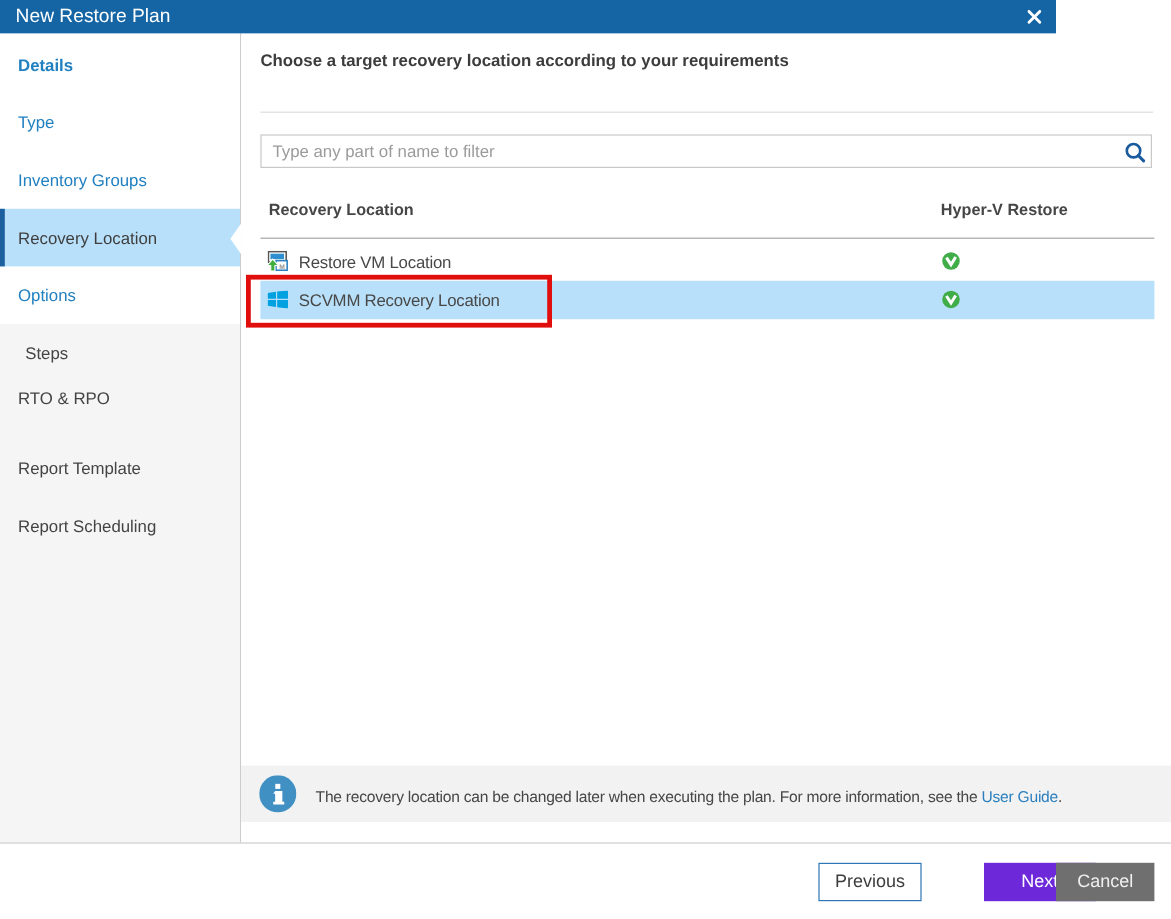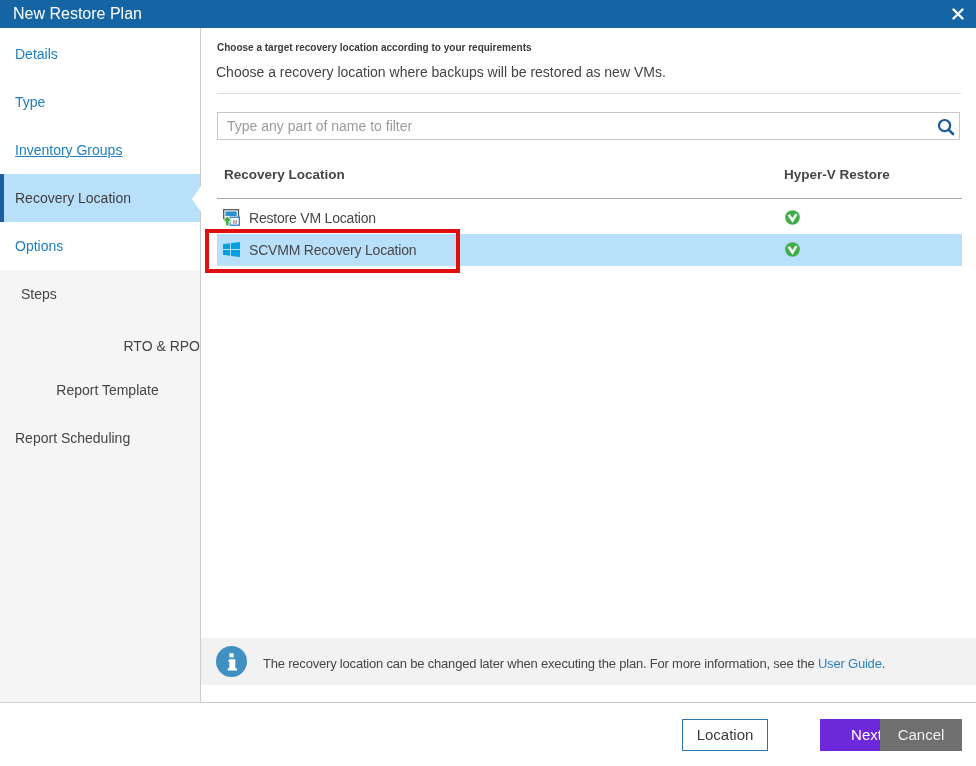--- a/index.html
+++ b/index.html
@@ -1,31 +1,31 @@
 <!DOCTYPE html>
 <html><head>
 <meta charset="utf-8">
 <style>
 * { margin:0; padding:0; box-sizing:border-box; }
 html,body { width:976px; height:766px; background:#fff; font-family:"Liberation Sans", sans-serif; position:relative; overflow:hidden; }
-.titlebar { position:absolute; left:0; top:0; width:976px; height:28px; background:#1565a5; }
+.titlebar { position:absolute; left:0; top:0; width:880px; height:28px; background:#1565a5; }
 .titlebar .t { position:absolute; left:13px; top:0; line-height:28px; color:#fff; font-size:16px; font-weight:400; }
 .titlebar svg.x { position:absolute; right:12px; top:8px; }
 
 .sidebar { position:absolute; left:0; top:28px; width:200px; height:674px; background:#fff; }
 .sidegray { position:absolute; left:0; top:242px; width:200px; height:432px; background:#f5f5f5; }
 .vline { position:absolute; left:200px; top:28px; width:1px; height:674px; background:#cccccc; }
 .item { position:absolute; left:0; width:200px; height:48px; line-height:48px; padding-left:15px; font-size:14px; color:#444444; }
 .item.link { color:#2180c0; }
 .item.sel { background:#b9e0fa; color:#3e3e3e; }
 .item.sel .accent { position:absolute; left:0; top:0; width:4px; height:48px; background:#1c5f9e; }
 .notch { position:absolute; left:192px; top:186px; width:0; height:0; border-top:13px solid transparent; border-bottom:13px solid transparent; border-right:9px solid #ffffff; z-index:5; }
 
 .content { position:absolute; left:201px; top:28px; width:775px; height:674px; background:#fff; }
-.h1 { position:absolute; left:16px; top:14px; font-size:10px; font-weight:bold; color:#3c3c3c; }
+.h1 { position:absolute; left:16px; top:14px; font-size:14px; font-weight:bold; color:#3c3c3c; }
 .h2 { position:absolute; left:15px; top:36px; font-size:14px; color:#444444; }
 .sep1 { position:absolute; left:16px; top:65px; width:744px; height:1px; background:#dcdcdc; }
 .search { position:absolute; left:16px; top:84px; width:743px; height:28px; border:1px solid #c8c8c8; background:#fff; }
 .search .ph { position:absolute; left:9px; top:0; line-height:26px; font-size:14px; color:#9b9b9b; }
 .search svg { position:absolute; right:4px; top:5px; }
 .thead { position:absolute; top:139px; font-size:13.5px; font-weight:bold; color:#464646; }
 .sep2 { position:absolute; left:16px; top:170px; width:745px; height:1px; background:#a6a6a6; }
 .row { position:absolute; left:16px; width:745px; height:32px; }
 .row .txt { position:absolute; left:32px; top:0; line-height:32px; font-size:14px; color:#484848; letter-spacing:-0.2px; }
 .row svg.ric { position:absolute; left:5px; top:7px; }
@@ -46,36 +46,35 @@
 <body>
 <div class="titlebar">
   <div class="t">New Restore Plan</div>
   <svg class="x" width="12" height="12" viewBox="0 0 12 12">
       <path d="M1.5 1.5 L10.5 10.5 M10.5 1.5 L1.5 10.5" stroke="#ffffff" stroke-width="2.4" stroke-linecap="round"></path>
     </svg>
 </div>
 
 <div class="sidebar">
   <div class="sidegray"></div>
-  <div class="item link" style="top:2px;">Details</div>
+  <div class="item link" style="top:2px;font-weight:bold;">Details</div>
   <div class="item link" style="top:50px;">Type</div>
-  <div class="item link" style="top:98px;text-decoration:underline;">Inventory Groups</div>
+  <div class="item link" style="top:98px;">Inventory Groups</div>
   <div class="item sel" style="top:146px;"><span class="accent"></span>Recovery Location</div>
   <div class="item link" style="top:194px;">Options</div>
   <div class="item" style="top:242px;padding-left:21px;">Steps</div>
-  <div class="item" style="top:294px;text-align:right;">RTO &amp; RPO</div>
-  <div class="item" style="top:338px;text-align:center;">Report Template</div>
+  <div class="item" style="top:280px;">RTO &amp; RPO</div>
+  <div class="item" style="top:338px;">Report Template</div>
   <div class="item" style="top:386px;">Report Scheduling</div>
 </div>
 <div class="vline"></div>
 <div class="notch"></div>
 
 <div class="content">
   <div class="h1">Choose a target recovery location according to your requirements</div>
-  <div class="h2">Choose a recovery location where backups will be restored as new VMs.</div>
   <div class="sep1"></div>
   <div class="search">
     <span class="ph">Type any part of name to filter</span>
     <svg width="18" height="18" viewBox="0 0 18 18">
         <circle cx="7.6" cy="7.6" r="5.6" fill="none" stroke="#1a5a9e" stroke-width="2.2"></circle>
         <path d="M11.6 11.6 L16 16" stroke="#1a5a9e" stroke-width="2.6" stroke-linecap="round"></path>
       </svg>
   </div>
   <div class="thead" style="left:23px;">Recovery Location</div>
   <div class="thead" style="left:583px;">Hyper-V Restore</div>
@@ -116,15 +115,15 @@
     <svg class="icirc" width="31" height="31" viewBox="0 0 31 31">
         <circle cx="15.5" cy="15.5" r="15.5" fill="#4190c4"></circle>
         <rect x="13.4" y="7.2" width="4.2" height="4.2" fill="#fff"></rect>
         <path d="M12.2 13.2 h6 v9 h1.6 v2.2 h-9.2 v-2.2 h1.6 v-6.8 h-1.6 z" fill="#fff" transform="translate(1.1,0)"></path>
       </svg>
     <div class="itext">The recovery location can be changed later when executing the plan. For more information, see the <a>User Guide</a>.</div>
   </div>
 </div>
 
 <div class="botline"></div>
-<div class="btn prev">Location</div>
+<div class="btn prev">Previous</div>
 <div class="btn next">Next</div>
 <div class="btn cancel">Cancel</div>
 
 </body></html>

